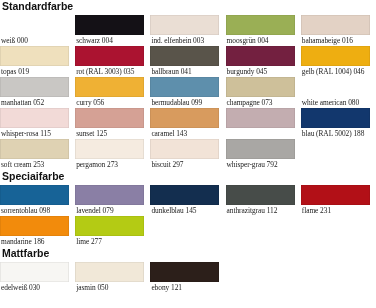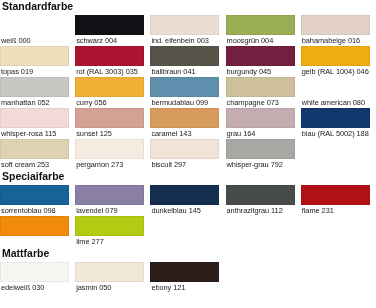--- a/index.html
+++ b/index.html
@@ -26,20 +26,21 @@
     font-weight: bold;
     line-height: 12px;
     color: #111111;
     padding-left: 2px;
     letter-spacing: 0px;
   }
   .rowgrid {
     display: grid;
     grid-template-columns: repeat(5, 75.2px);
     column-gap: 0px;
+    font-family: Liberation Serif, serif;
   }
   .cell {
     width: 75.2px;
     box-sizing: border-box;
     padding-right: 6px;
   }
   .swatch {
     width: 69px;
     height: 20px;
     display: block;
@@ -144,21 +145,20 @@
           <div class="cell">
             <div class="swatch bordered" style="background: rgb(213, 161, 149);"></div>
             <div class="caption">sunset 125</div>
           </div>
           <div class="cell">
             <div class="swatch bordered" style="background: rgb(216, 155, 94);"></div>
             <div class="caption">caramel 143</div>
           </div>
           <div class="cell">
             <div class="swatch bordered" style="background: rgb(195, 173, 176);"></div>
-            <div class="caption">grau 164</div>
           </div>
           <div class="cell">
             <div class="swatch bordered" style="background: rgb(18, 55, 109);"></div>
             <div class="caption">blau (RAL 5002) 188</div>
           </div>
         </div>
         <div class="rowgrid">
           <div class="cell">
             <div class="swatch bordered" style="background: rgb(223, 210, 179);"></div>
             <div class="caption">soft cream 253</div>
@@ -198,20 +198,21 @@
             <div class="caption">anthrazitgrau 112</div>
           </div>
           <div class="cell">
             <div class="swatch bordered" style="background: rgb(178, 16, 23);"></div>
             <div class="caption">flame 231</div>
           </div>
         </div>
         <div class="rowgrid">
           <div class="cell">
             <div class="swatch bordered" style="background: rgb(242, 139, 12);"></div>
+            <div class="caption">mandarine 186</div>
           </div>
           <div class="cell">
             <div class="swatch bordered" style="background: rgb(180, 203, 20);"></div>
             <div class="caption">lime 277</div>
           </div>
         </div>
       </div>
       <div class="block">
         <div class="section-title">Mattfarbe</div>
         <div class="spacer-3"></div>

